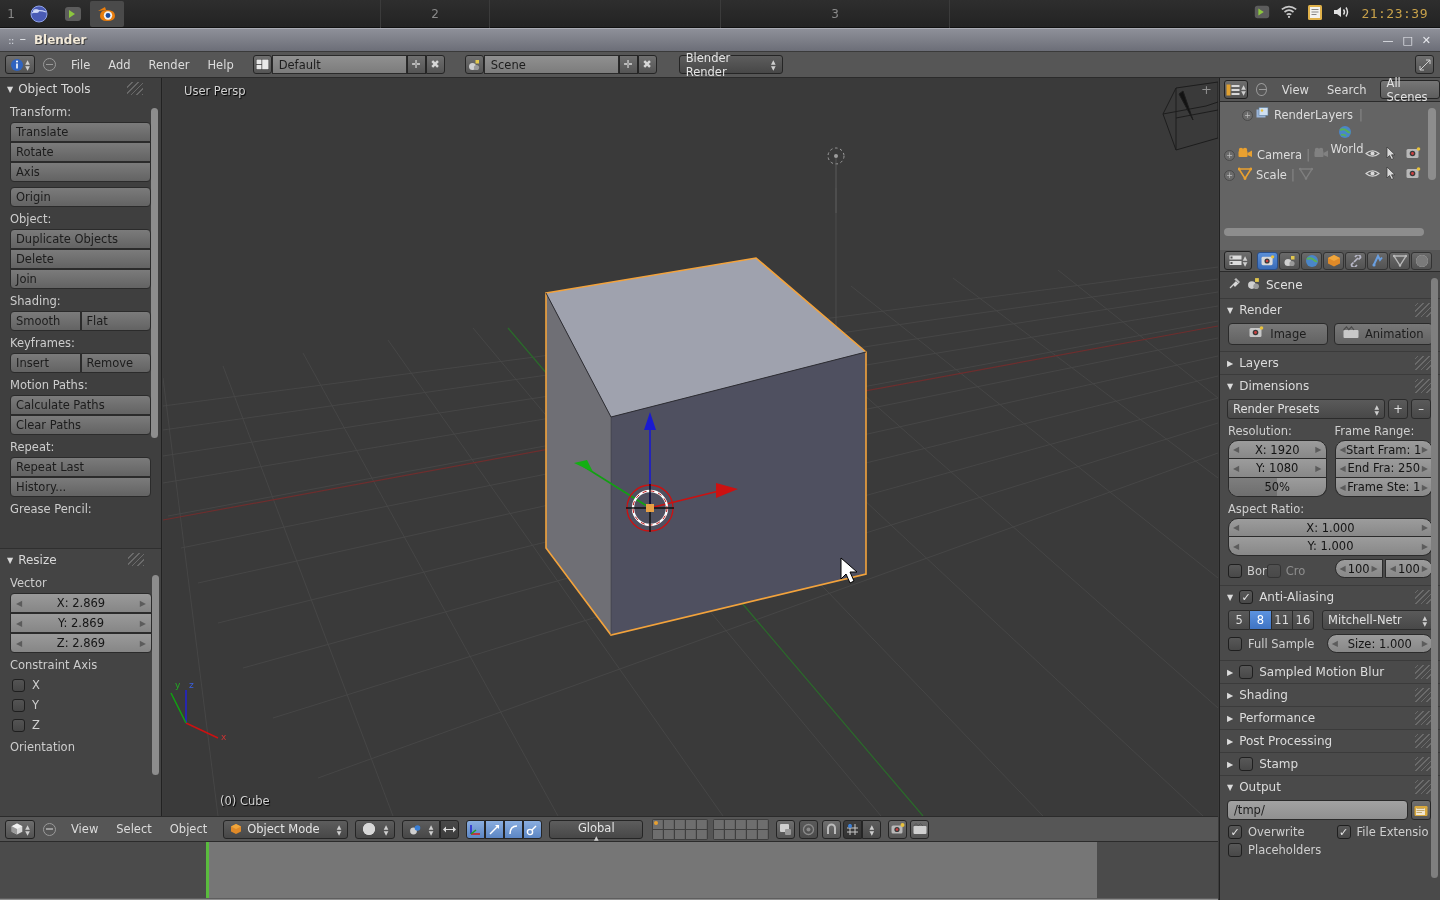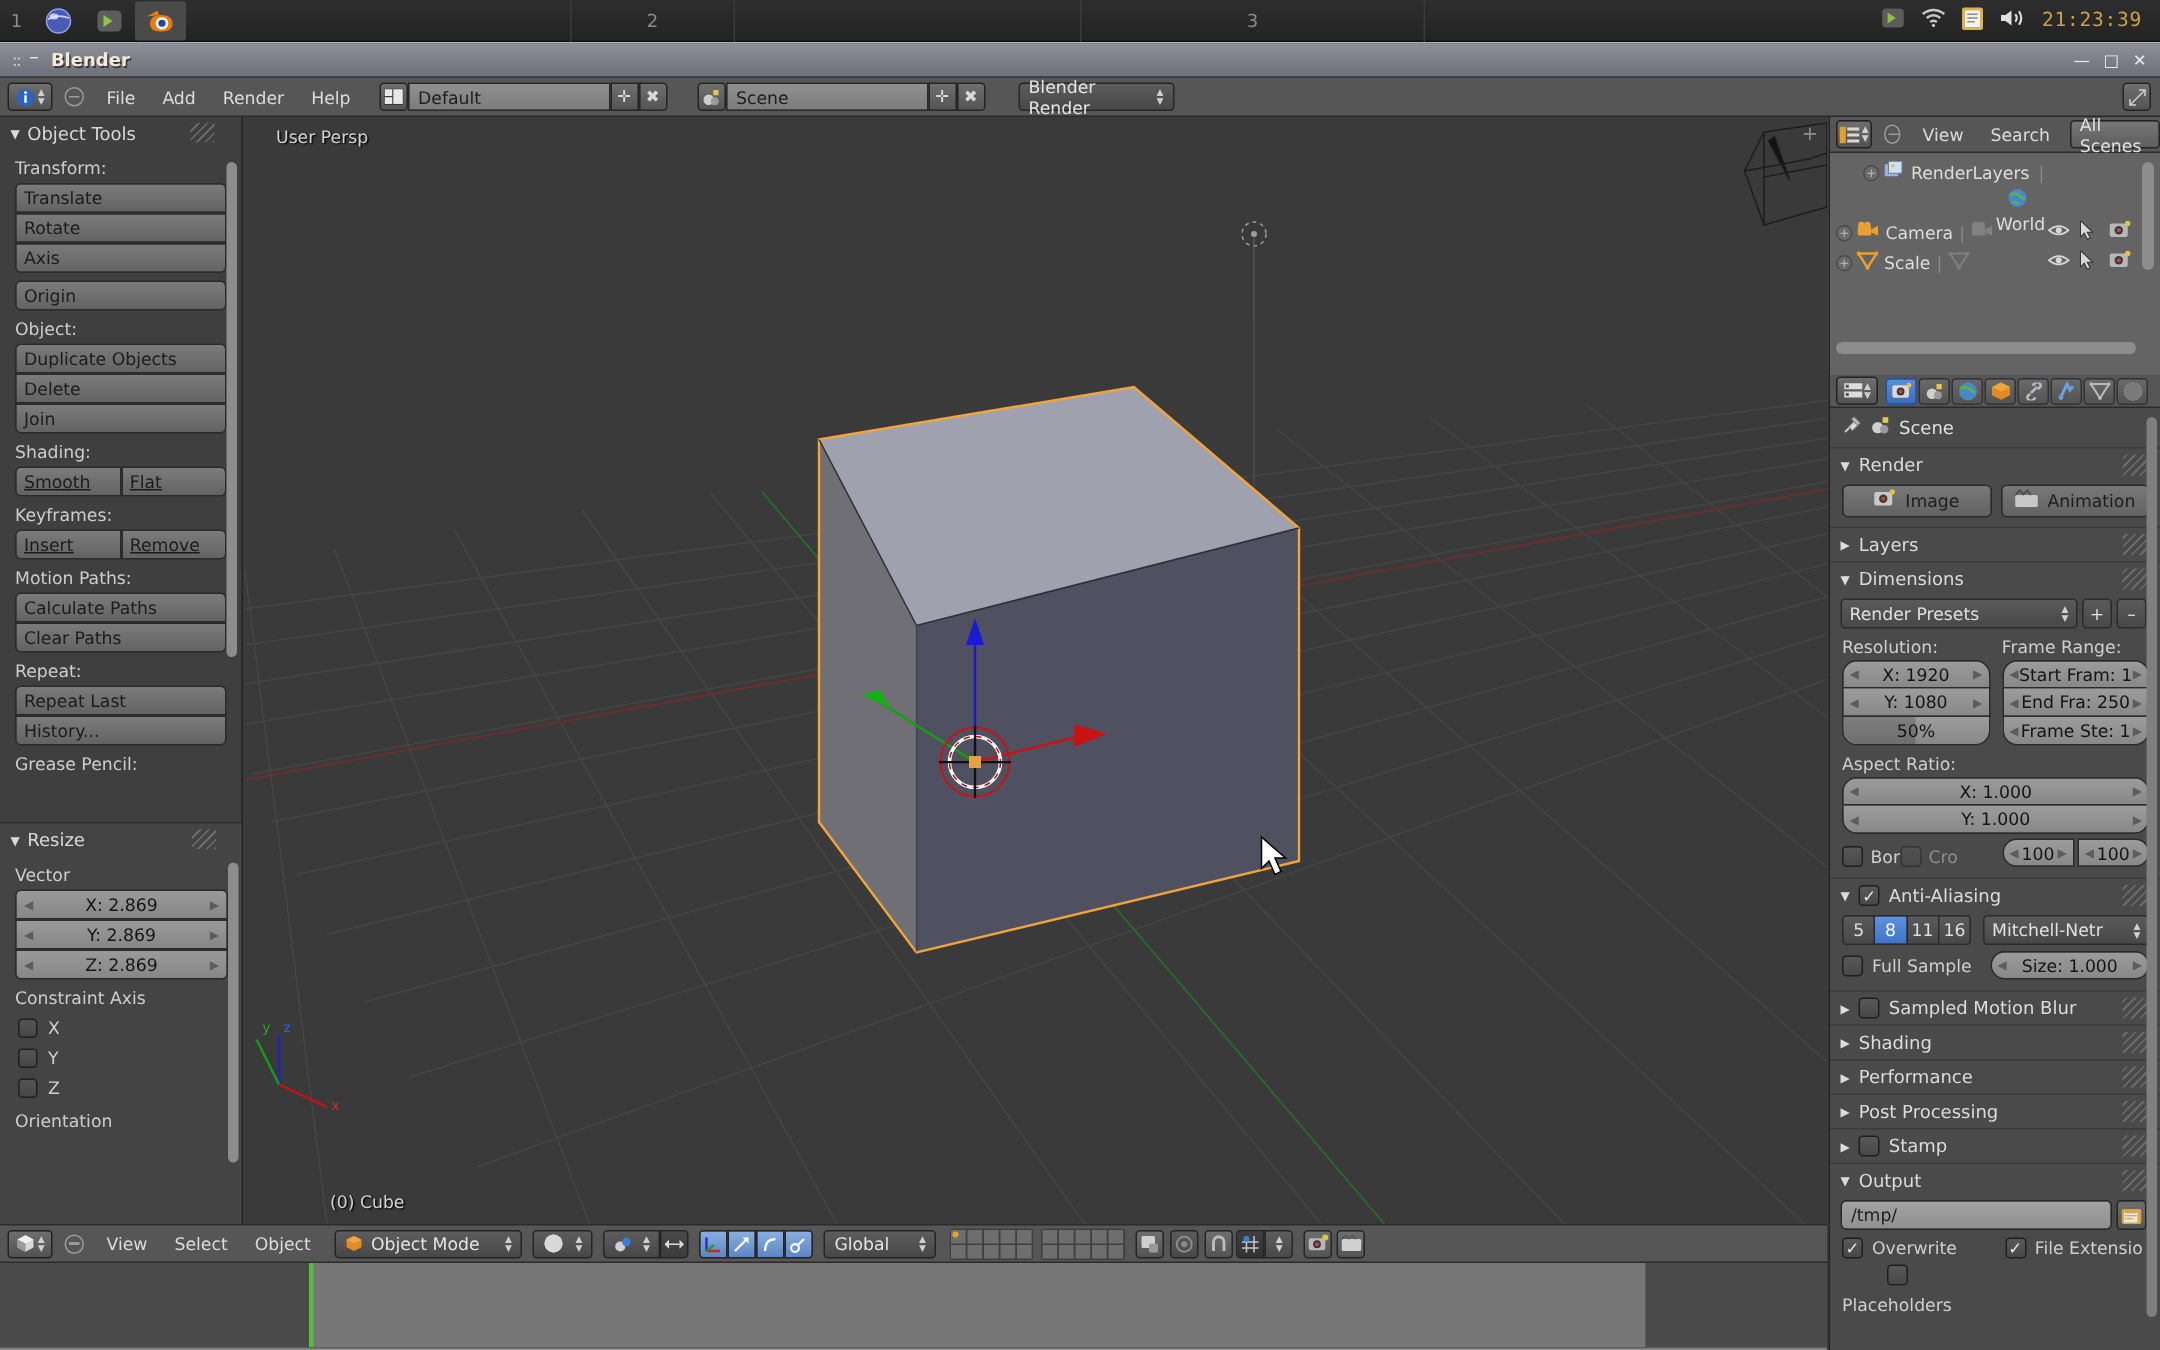--- a/index.html
+++ b/index.html
@@ -52,21 +52,21 @@
   
   #toolpanel{position:absolute;left:0;top:26px;width:162px;height:738px;background:#3f3f3f;
     border-right:1px solid #222;overflow:hidden;}
   .panelhdr{height:22px;display:flex;align-items:center;padding-left:7px;color:#d9d9d9;font-size:12px;position:relative;}
   .panelhdr .tri{font-size:8px;margin-right:5px;}
   .panelhdr .corner{position:absolute;right:18px;top:4px;width:16px;height:13px;opacity:.45;}
   .sect{color:#cdcdcd;font-size:11.5px;padding:5px 0 3px 10px;}
   .tbtn{margin:0 10px;height:20px;border:1px solid #2b2b2b;background:linear-gradient(#7b7b7b,#636363);
     color:#1c1c1c;font-size:11.5px;display:flex;align-items:center;padding-left:5px;}
   .tgrp{margin:0 10px;display:flex;}
-  .tgrp .tbtn{margin:0;flex:1;text-decoration:underline;}
+  .tgrp .tbtn{margin:0;flex:1;}
   .rtop{border-radius:4px 4px 0 0;}
   .rbot{border-radius:0 0 4px 4px;}
   .rall{border-radius:4px;}
   .rl{border-radius:4px 0 0 4px;}
   .rr{border-radius:0 4px 4px 0;}
   .numf{margin:0 10px;height:20px;border:1px solid #2b2b2b;background:linear-gradient(#9a9a9a,#868686);
     color:#151515;font-size:11.5px;display:flex;align-items:center;justify-content:center;position:relative;}
   .numf .la{position:absolute;left:5px;color:#5c5c5c;font-size:8px;}
   .numf .ra{position:absolute;right:5px;color:#5c5c5c;font-size:8px;}
   .cbrow{display:flex;align-items:center;gap:7px;padding:3px 0 3px 12px;color:#cfcfcf;font-size:11.5px;}
@@ -539,21 +539,21 @@
             </svg>
         </div>
         <div class="sqbtn" style="border-radius:0 3px 3px 0;background:linear-gradient(#8aaee0,#5c86c4);">
           <svg width="13" height="13" viewBox="0 0 13 13">
               <circle cx="4" cy="9" r="2.6" fill="none" stroke="#fff" stroke-width="1.4"></circle>
               <path d="M6 7 L10 3" stroke="#fff" stroke-width="1.5"></path>
             </svg>
         </div>
       </div>
 
-      <div class="dropdown" style="width:75px;margin-left:7px;">
+      <div class="dropdown" style="width:94px;margin-left:7px;flex-direction:column;">
         <span>Global</span>
         <span class="updown">
             <span>▲</span>
             <span>▼</span>
           </span>
       </div>
 
       <div style="display:flex;margin-left:9px;">
         <svg width="56" height="21" viewBox="0 0 56 21">
           <rect width="56" height="21" rx="2" fill="#3f3f3f"></rect>
@@ -1133,21 +1133,21 @@
             <div style="flex:1;display:flex;align-items:center;gap:6px;">
               <span class="pcheck">✓</span>
               <span class="plabel">Overwrite</span>
             </div>
             <div style="flex:1;display:flex;align-items:center;gap:6px;">
               <span class="pcheck">✓</span>
               <span class="plabel nowrap">File Extensio</span>
             </div>
           </div>
           <div style="display:flex;padding:0 8px 6px 8px;">
-            <div style="display:flex;align-items:center;gap:6px;flex-direction:column;">
+            <div style="display:flex;align-items:center;gap:6px;">
               <span class="pcheck"></span>
               <span class="plabel">Placeholders</span>
             </div>
           </div>
         </div>
       </div>
       <div id="propscroll"></div>
     </div>
 
   </div>

